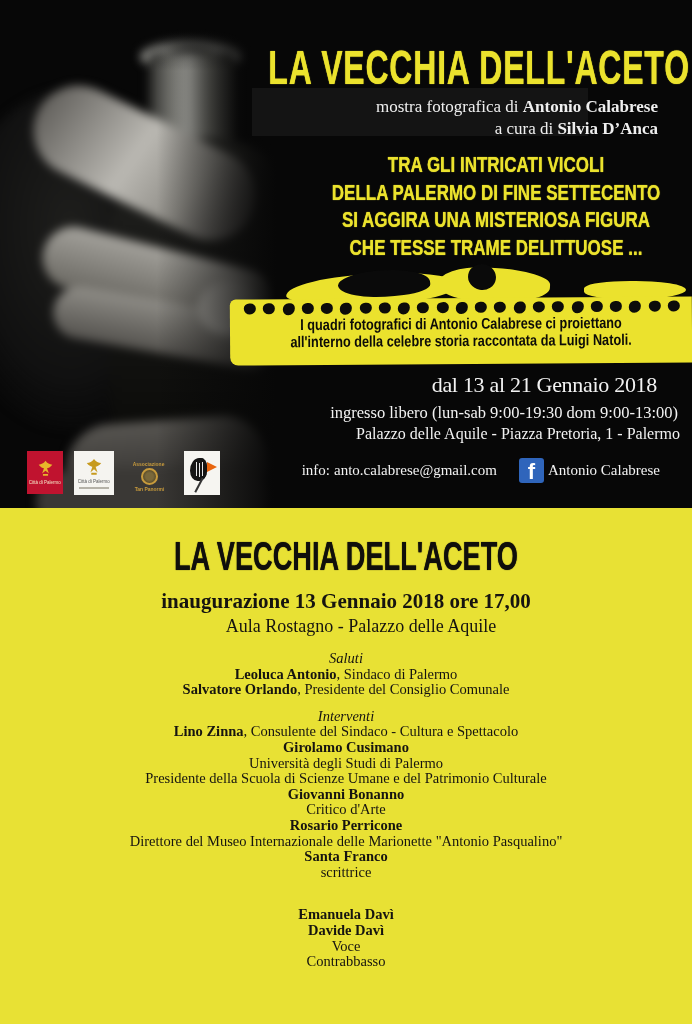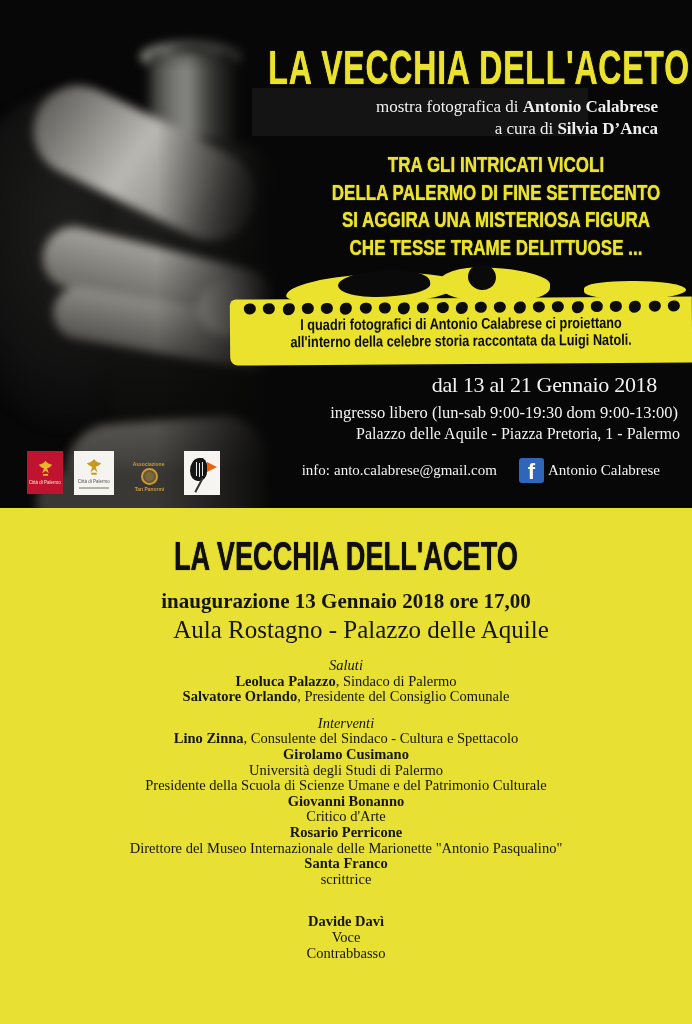--- a/index.html
+++ b/index.html
@@ -109,21 +109,21 @@
           border-left:10px solid #e8650f; }
   .pin  { position:absolute; left:14px; top:26px; width:1.5px; height:16px; background:#333;
           transform:rotate(28deg); }
 
   
   .program { position:absolute; left:0; top:508px; width:692px; height:516px;
              background:var(--section-yellow); color:#161410; text-align:center; }
   .ptitle { display:inline-block; margin-top:25px; color:#100f0b; font-size:34px;
             transform:scale(0.8,1.18); transform-origin:center top; }
   .opening1 { margin-top:17px; font-weight:700; font-size:21px; }
-  .opening2 { margin-top:2px; font-size:25px;padding-left:30px; }
+  .opening2 { margin-top:2px; font-size:18px;padding-left:30px; }
   .program-lines { margin-top:14px; font-size:14.5px; line-height:15.6px; }
   .pline.italic { font-style:italic; }
   .pline.bold { font-weight:700; }
   .pline.mixed b { font-weight:700; }
   .pgap { height:11px; }
   .pgap.large { height:27px; }
 </style>
 </head>
 <body>
 
@@ -237,34 +237,35 @@
       <div class="pin"></div>
     </div>
   </div>
 
   <div class="program">
     <div class="ptitle grunge">LA VECCHIA DELL'ACETO</div>
     <div class="opening1">inaugurazione 13 Gennaio 2018 ore 17,00</div>
     <div class="opening2">Aula Rostagno - Palazzo delle Aquile</div>
     <div class="program-lines">
         <div class="pline italic">Saluti</div>
-        <div class="pline mixed"><b>Leoluca Palazzo</b>, Sindaco di Palermo</div>
+        <div class="pline mixed"><b>Leoluca Antonio</b>, Sindaco di Palermo</div>
         <div class="pline mixed"><b>Salvatore Orlando</b>, Presidente del Consiglio Comunale</div>
         <div class="pgap"></div>
         <div class="pline italic">Interventi</div>
         <div class="pline mixed"><b>Lino Zinna</b>, Consulente del Sindaco - Cultura e Spettacolo</div>
         <div class="pline bold">Girolamo Cusimano</div>
         <div class="pline plain">Università degli Studi di Palermo</div>
         <div class="pline plain">Presidente della Scuola di Scienze Umane e del Patrimonio Culturale</div>
         <div class="pline bold">Giovanni Bonanno</div>
         <div class="pline plain">Critico d'Arte</div>
         <div class="pline bold">Rosario Perricone</div>
         <div class="pline plain">Direttore del Museo Internazionale delle Marionette "Antonio Pasqualino"</div>
         <div class="pline bold">Santa Franco</div>
         <div class="pline plain">scrittrice</div>
         <div class="pgap large"></div>
+        <div class="pline bold">Emanuela Davì</div>
         <div class="pline bold">Davide Davì</div>
         <div class="pline plain">Voce</div>
         <div class="pline plain">Contrabbasso</div>
       </div>
   </div>
 
 </div>
 
 </body></html>

